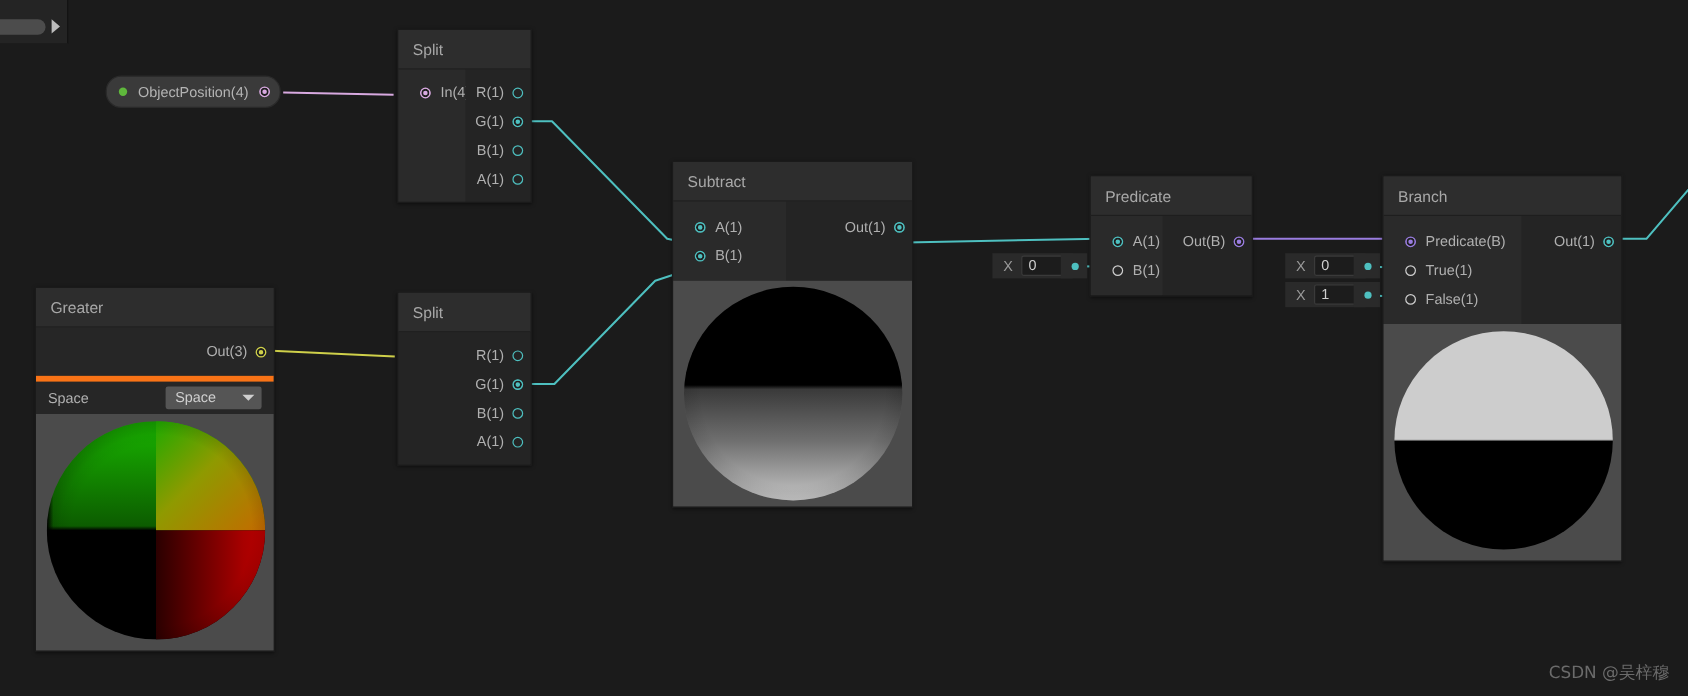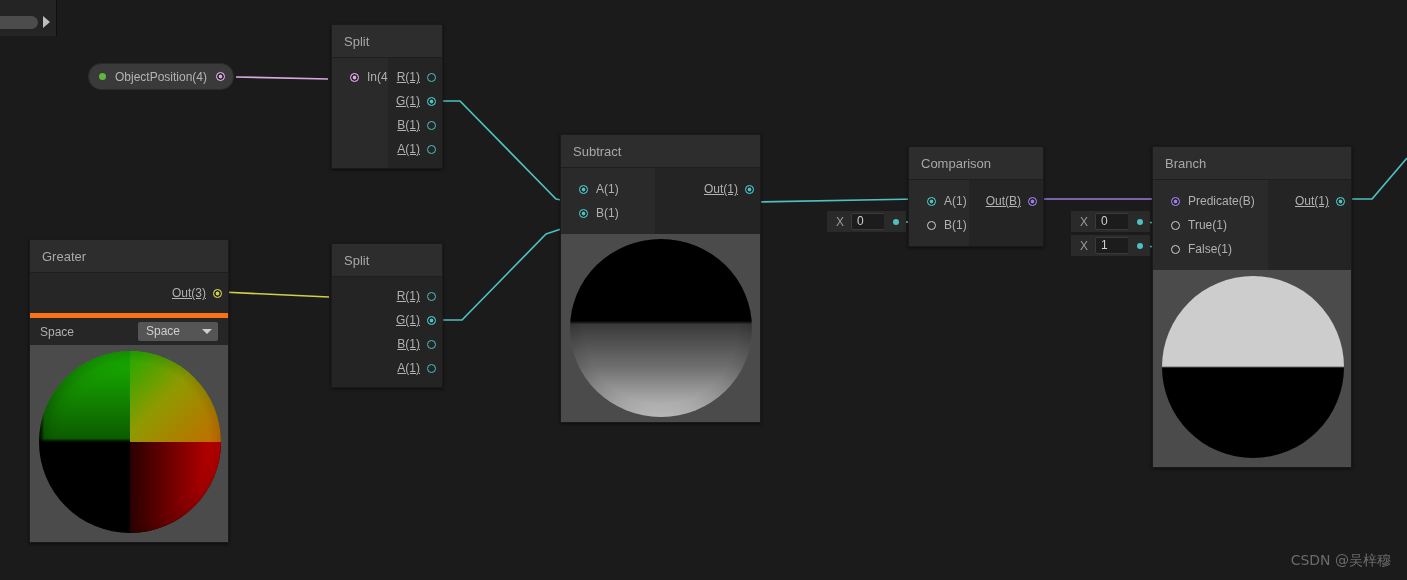--- a/index.html
+++ b/index.html
@@ -46,21 +46,21 @@
     height:33px;line-height:33px;
     background:#2d2d2d;
     padding-left:12px;
     color:#a8a8a8;
     font-size:13px;
     border-bottom:1px solid #1e1e1e;
     box-sizing:border-box;
   }
   .ports{display:flex;}
   .ports-in{background:#2a2a2a;flex:0 0 auto;box-sizing:border-box;}
-  .ports-out{background:#242424;flex:1 1 auto;box-sizing:border-box;text-decoration:underline;}
+  .ports-out{background:#242424;flex:1 1 auto;box-sizing:border-box;}
   .port-row{
     height:24px;display:flex;align-items:center;
     font-size:12px;color:#b0b0b0;white-space:nowrap;
   }
   .port-row.out{justify-content:flex-end;padding-right:6px;}
   .port-row.in{padding-left:18px;}
 
   
   .pd{
     width:9px;height:9px;border-radius:50%;
@@ -298,21 +298,21 @@
 
   <div class="slot" style="left:827px;top:211px;width:67px;">
     <span class="xl">X</span>
     <span class="xv">0</span>
   </div>
   <div class="slot" style="left:884px;top:211px;width:22px;background:#2a2a2a;">
     <span class="dot"></span>
   </div>
 
   <div class="node" style="left:908px;top:146px;width:136px;">
-    <div class="node-title">Comparison</div>
+    <div class="node-title">Predicate</div>
     <div class="ports">
       <div class="ports-in" style="width:60px;padding-top:9px;padding-bottom:9px;">
         <div class="port-row in">
           <span class="pd filled"></span>
           <span class="lbl-in">A(1)</span>
         </div>
         <div class="port-row in">
           <span class="pd white"></span>
           <span class="lbl-in">B(1)</span>
         </div>

